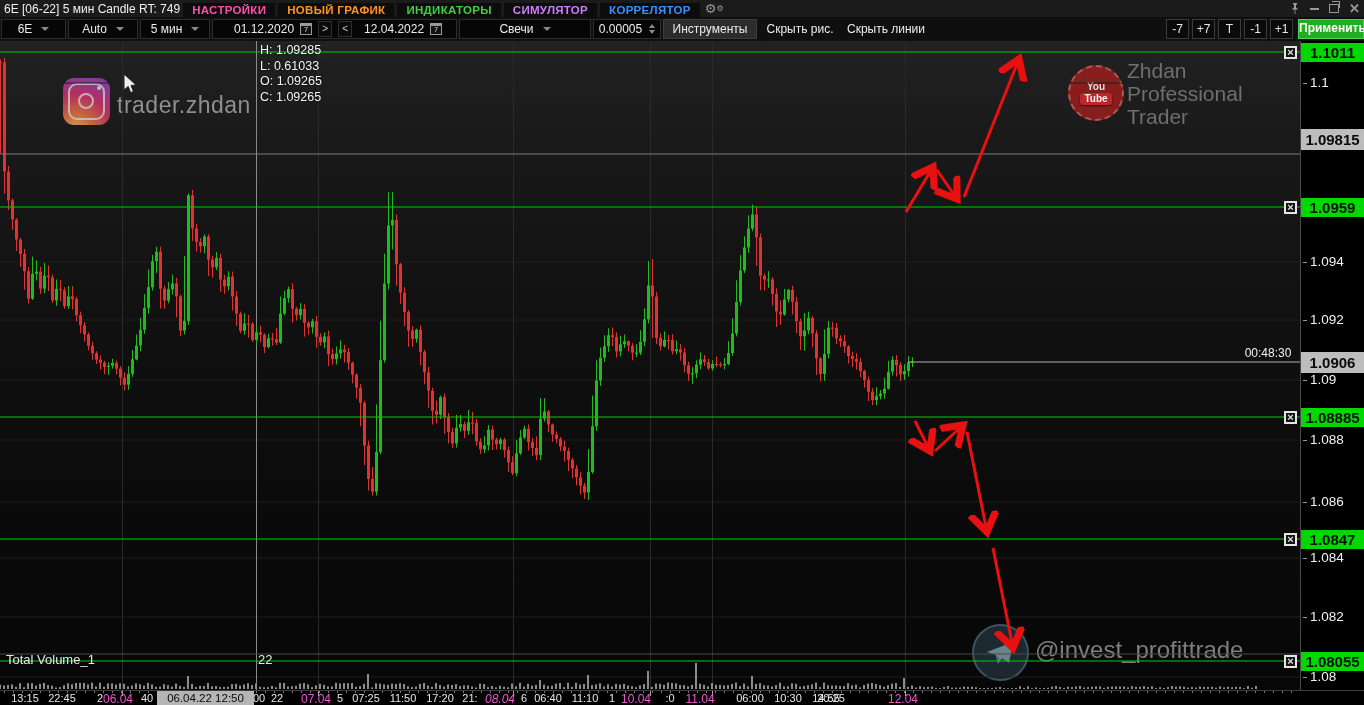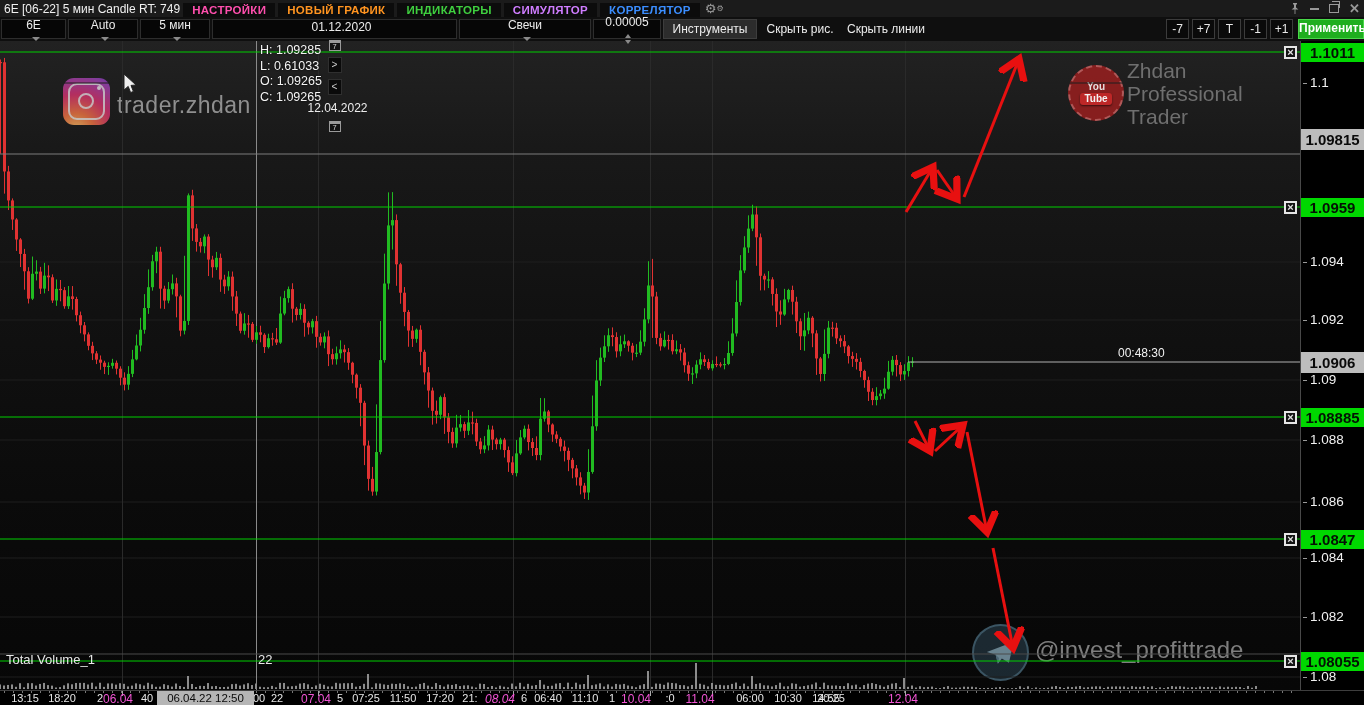--- a/index.html
+++ b/index.html
@@ -17,21 +17,21 @@
   .wb{color:#999;display:flex;align-items:center;}
   .wmin{width:9px;height:2px;background:#999;}
   .wrest{position:relative;width:8px;height:7px;border:1px solid #999;}
   .wrest::before{content:"";position:absolute;left:2px;top:-4px;width:7px;height:6px;
                  border:1px solid #999;border-bottom:none;border-left:none;}
   .wclose{font-size:13px;line-height:13px;color:#999;font-weight:700;}
   
   .tbar{position:absolute;left:0;top:17px;width:100%;height:24px;background:#0f0f0f;z-index:30;}
   .ctrl{position:absolute;top:2px;height:20px;box-sizing:border-box;background:#060606;
         border:1px solid #2d2d2d;color:#ececec;font-size:12px;display:flex;align-items:center;
-        justify-content:center;gap:5px;white-space:nowrap;flex-direction:column;}
+        justify-content:center;gap:5px;white-space:nowrap;}
   .arr{width:0;height:0;border-left:4px solid transparent;border-right:4px solid transparent;
        border-top:4px solid #8a8a8a;margin-left:4px;}
   #c-sym{left:1px;width:65px;}   #c-mode{left:68px;width:70px;}  #c-tf{left:140px;width:70px;}
   #c-dates{left:212px;width:245px;justify-content:flex-start;padding:0 7px;gap:6px;}
   #c-type{left:459px;width:132px;}
   #c-step{left:593px;width:68px;}
   #c-tools{left:663px;width:94px;background:#2c2c2c;border-color:#3d3d3d;}
   .plain{border:none !important;background:none !important;}
   #c-hidefig{left:761px;width:78px;}
   #c-hidelines{left:841px;width:90px;}
@@ -46,21 +46,21 @@
       background:#0a0a0a;color:#e8e8e8;font-size:12px;text-align:center;line-height:18px;}
   #apply{position:absolute;top:2px;left:1298px;width:66px;height:20px;box-sizing:border-box;
          background:#1fae1f;border:1px solid #49d849;color:#fff;font-size:12px;font-weight:700;
          text-align:center;line-height:17px;}
   
   .chart{position:absolute;left:0;top:41px;width:1300px;height:649px;
          background:linear-gradient(180deg,#222 0%,#191919 16%,#111 42%,#0b0b0b 70%,#070707 100%);}
   #plot{position:absolute;left:0;top:0;}
   .ohlc{position:absolute;left:260px;top:2px;line-height:15.5px;font-size:12.5px;color:#f5f5f5;
         text-shadow:0 0 2px #000;z-index:5;}
-  .countdown{position:absolute;left:1118px;top:305px;width:148px;text-align:left;font-size:12px;
+  .countdown{position:absolute;left:1194px;top:305px;width:148px;text-align:center;font-size:12px;
              color:#f0f0f0;z-index:5;}
   .disclaimer{position:absolute;left:268px;top:491px;font-size:19px;line-height:23.5px;color:#f2f2f2;
               text-shadow:1px 1px 2px #000;z-index:5;}
   .vlabel{position:absolute;left:6px;top:611px;font-size:13px;color:#e8e8e8;z-index:5;}
   .vvalue{position:absolute;left:258px;top:611px;font-size:13px;color:#e8e8e8;z-index:5;}
   .xbox{position:absolute;left:1284px;width:13px;height:13px;box-sizing:border-box;border:2px solid #e5e5e5;
         background:#141414;color:#e5e5e5;font-size:11px;line-height:8px;text-align:center;font-weight:700;z-index:6;}
   
   .ig{position:absolute;left:63px;top:37px;width:47px;height:47px;border-radius:11px;opacity:.82;
       background:radial-gradient(circle at 28% 112%,#f7c267 0%,#ee7443 28%,#d5326e 58%,#9b44b5 88%,#7a3bbf 100%);}
@@ -1199,21 +1199,21 @@
       <div class="ttick" style="left: 1273px; height: 2px;"></div>
       <div class="ttick" style="left: 1282px; height: 2px;"></div>
       <div class="ttick" style="left: 1291px; height: 2px;"></div>
       <div class="ttick" style="left: 122px; height: 5px; background: rgb(170, 170, 170);"></div>
       <div class="ttick" style="left: 318px; height: 5px; background: rgb(170, 170, 170);"></div>
       <div class="ttick" style="left: 513px; height: 5px; background: rgb(170, 170, 170);"></div>
       <div class="ttick" style="left: 650px; height: 5px; background: rgb(170, 170, 170);"></div>
       <div class="ttick" style="left: 712px; height: 5px; background: rgb(170, 170, 170);"></div>
       <div class="ttick" style="left: 905px; height: 5px; background: rgb(170, 170, 170);"></div>
       <span class="tl" style="left: 25px;">13:15</span>
-      <span class="tl" style="left: 62px;">18:20</span>
+      <span class="tl" style="left: 62px;">22:45</span>
       <span class="tl" style="left: 100px;">2</span>
       <span class="tl td" style="left: 118px;">06.04</span>
       <span class="tl" style="left: 147px;">40</span>
       <span class="tl" style="left: 259px;">00</span>
       <span class="tl" style="left: 277px;">22</span>
       <span class="tl td" style="left: 316px;">07.04</span>
       <span class="tl" style="left: 340px;">5</span>
       <span class="tl" style="left: 366px;">07:25</span>
       <span class="tl" style="left: 403px;">11:50</span>
       <span class="tl" style="left: 440px;">17:20</span>

